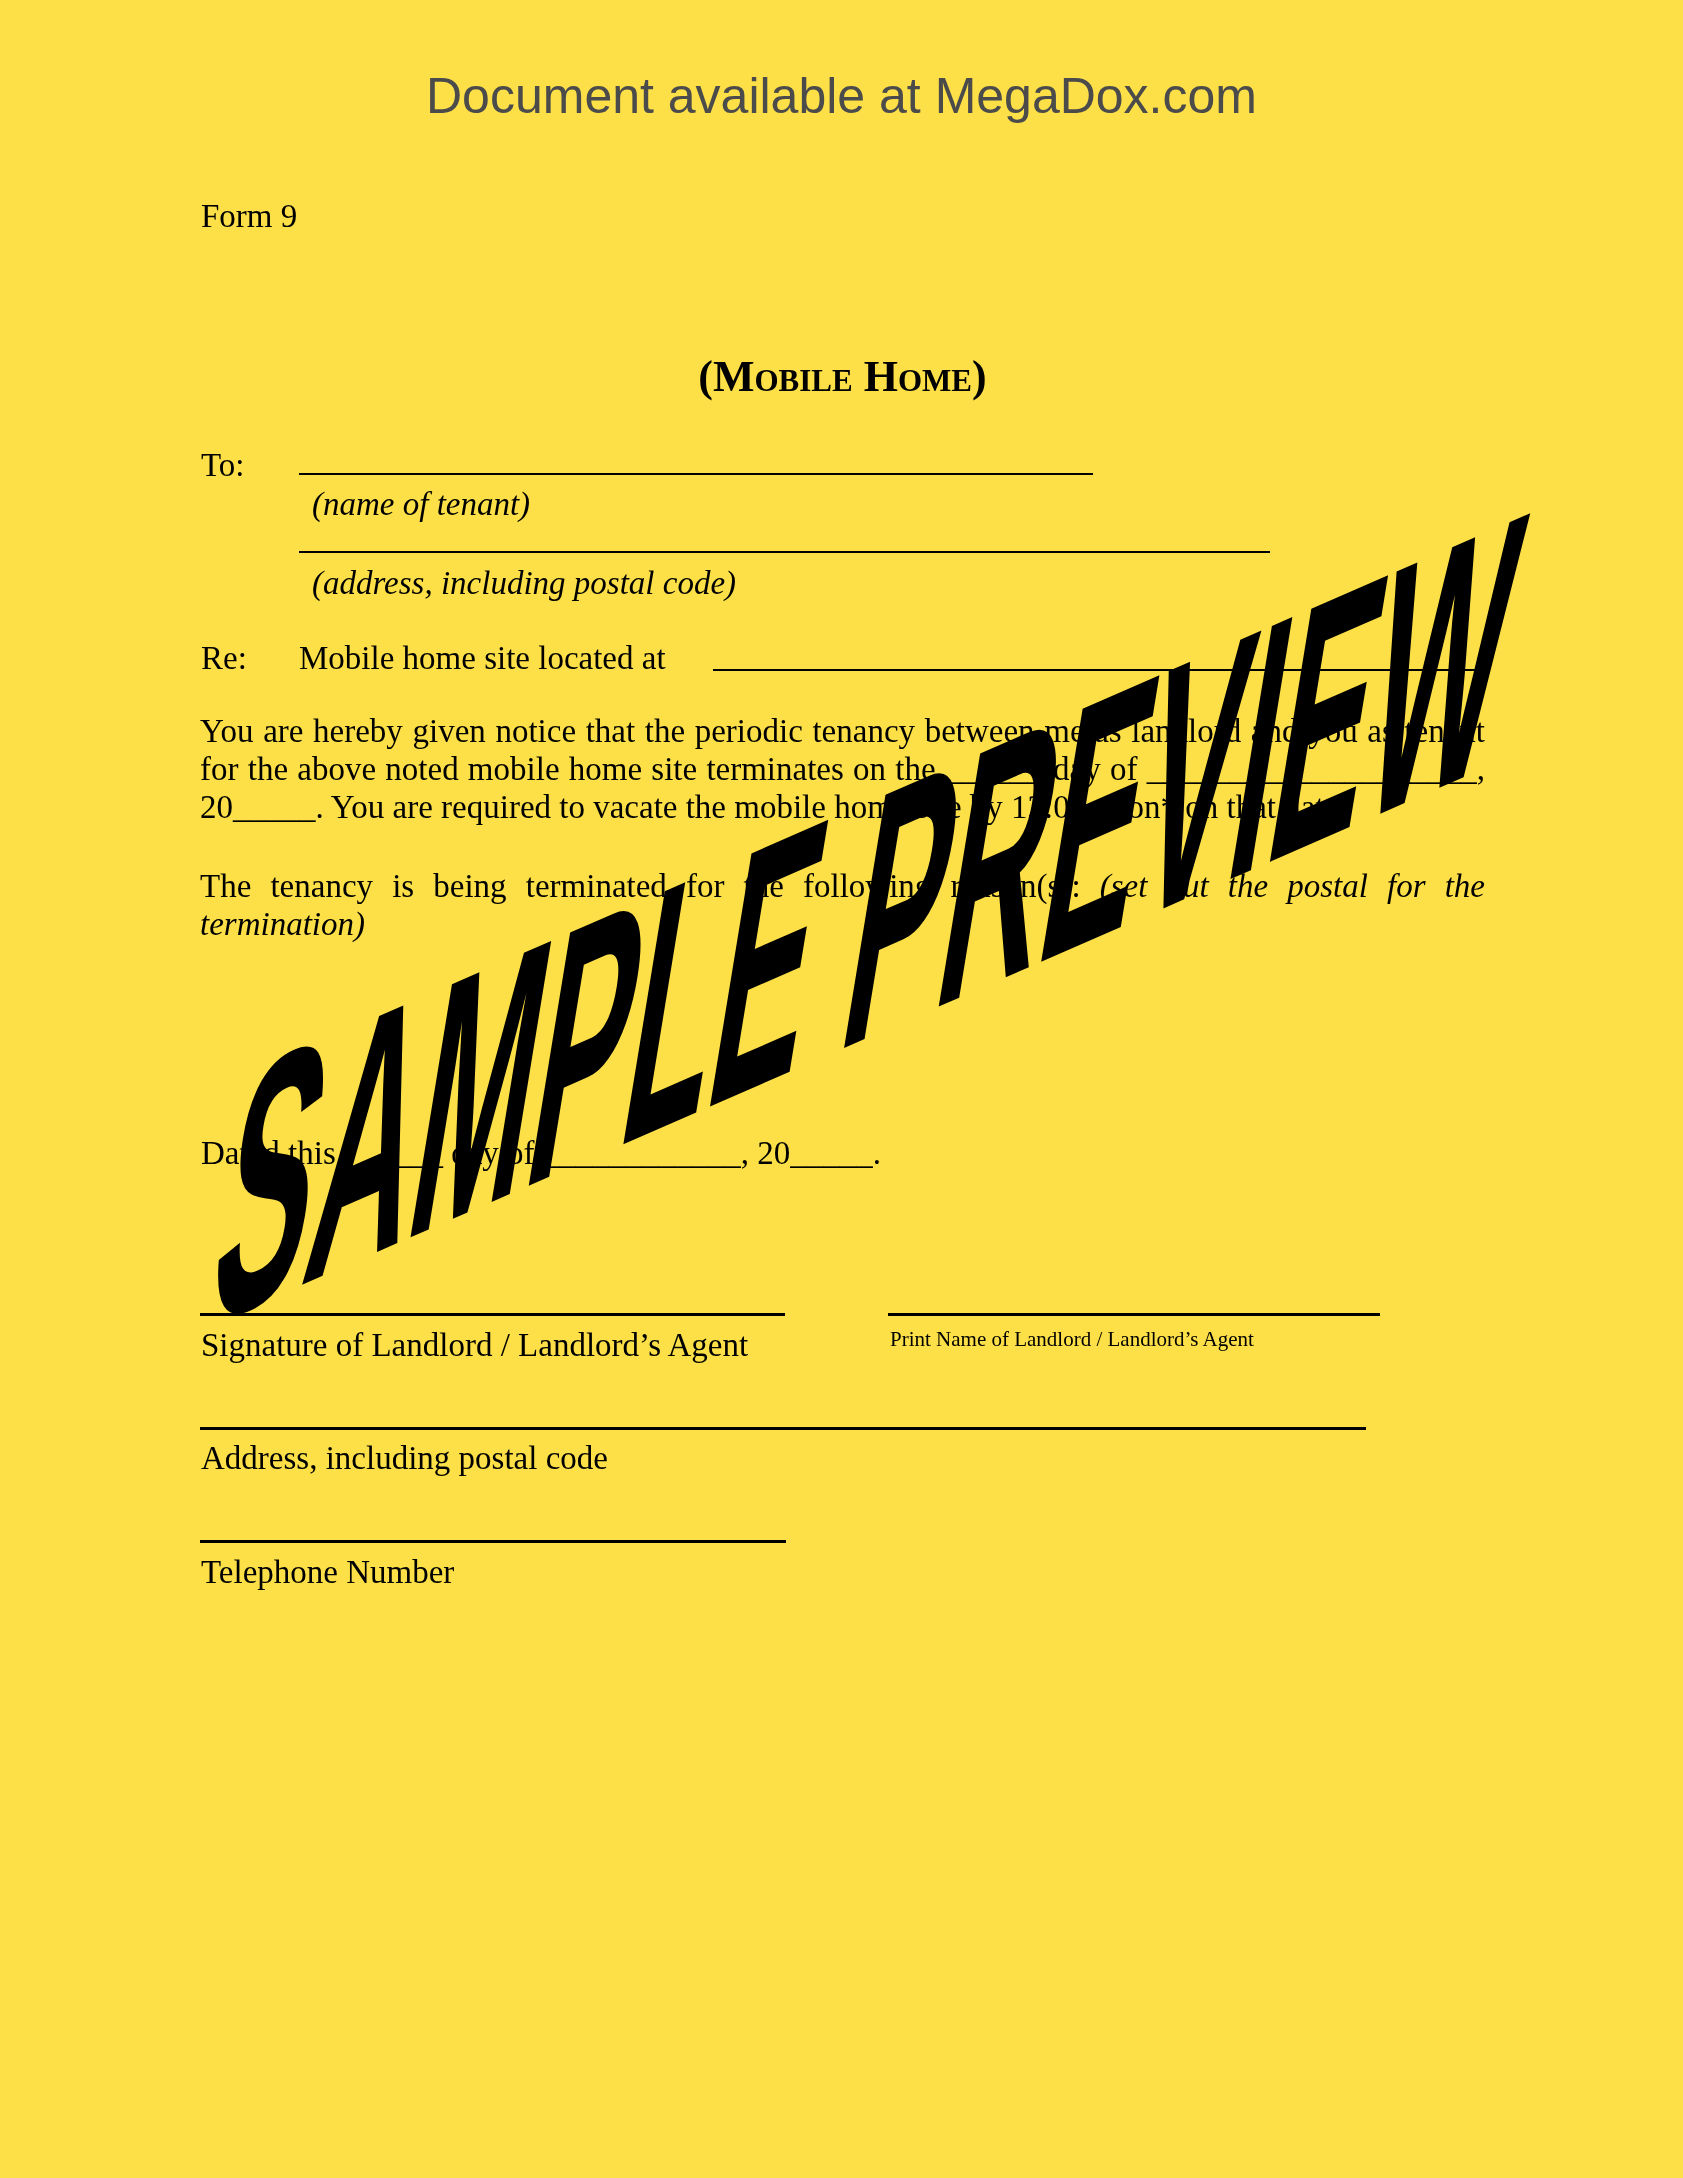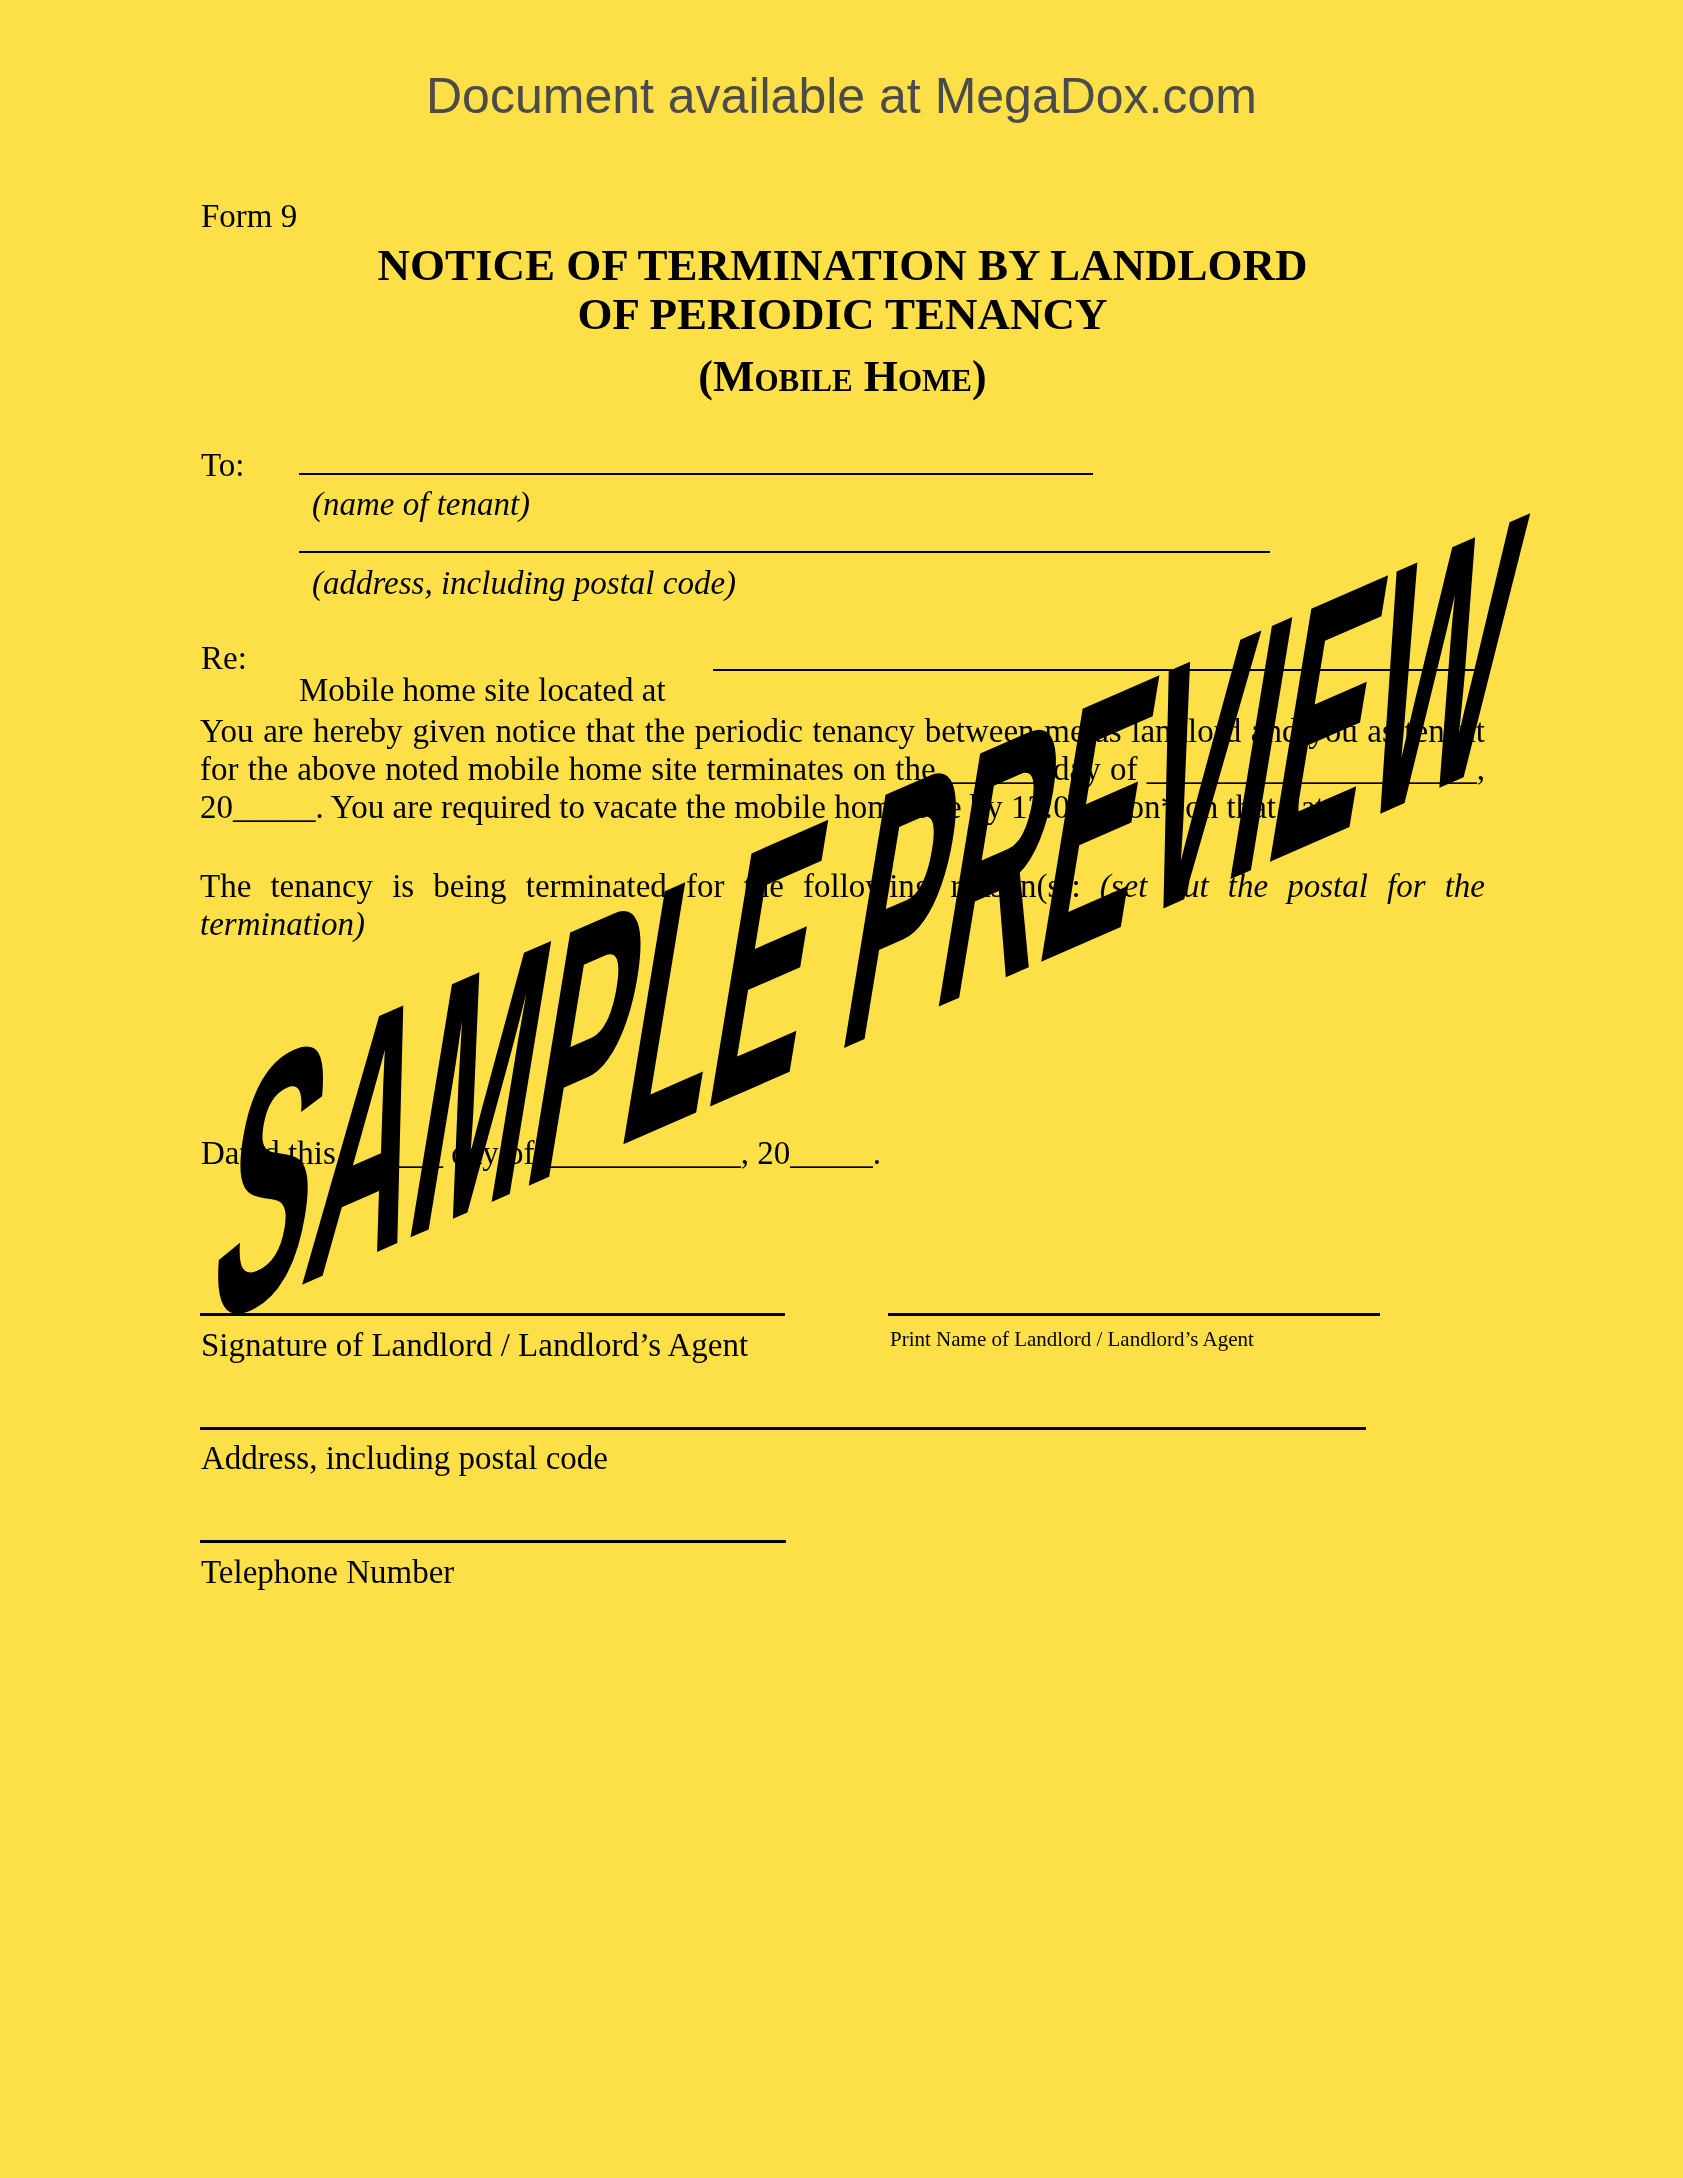--- a/index.html
+++ b/index.html
@@ -31,21 +31,21 @@
     text-align:center;font-size:44px;font-weight:bold;
     font-variant:small-caps;
   }
   
   .lbl{font-size:33px;line-height:38px;}
   .hint{font-size:33px;line-height:38px;font-style:italic;margin-left:12px;}
   .to-label{top:446px;left:201px;}
   .to-name-hint{top:485px;left:300px;}
   .to-addr-hint{top:564px;left:300px;}
   .re-label{top:639px;left:201px;}
-  .re-text{top:639px;left:299px;margin-top:32px;}
+  .re-text{top:639px;left:299px;}
   
   .rule{position:absolute;background:#000;height:2px;}
   .rule-to-name{top:473px;left:299px;width:794px;}
   .rule-to-addr{top:551px;left:299px;width:971px;}
   .rule-re{top:669px;left:713px;width:762px;}
   .rule-thick{height:3px;}
   .rule-sig-left{top:1313px;left:200px;width:585px;}
   .rule-sig-right{top:1313px;left:888px;width:492px;}
   .rule-addr{top:1427px;left:200px;width:1166px;}
   .rule-phone{top:1540px;left:200px;width:586px;}
@@ -71,24 +71,20 @@
 </style>
 </head>
 <body>
 
 <div class="page">
 
   <div class="abs banner">Document available at MegaDox.com</div>
 
   <div class="abs form-number">Form 9</div>
 
-  <div class="abs title">
-    <div>NOTICE OF TERMINATION BY LANDLORD</div>
-    <div>OF PERIODIC TENANCY</div>
-  </div>
   <div class="abs subtitle">(Mobile Home)</div>
 
   <div class="abs lbl to-label">To:</div>
   <div class="rule rule-to-name"></div>
   <div class="abs hint to-name-hint">(name of tenant)</div>
   <div class="rule rule-to-addr"></div>
   <div class="abs hint to-addr-hint">(address, including postal code)</div>
 
   <div class="abs lbl re-label">Re:</div>
   <div class="abs lbl re-text">Mobile home site located at</div>

